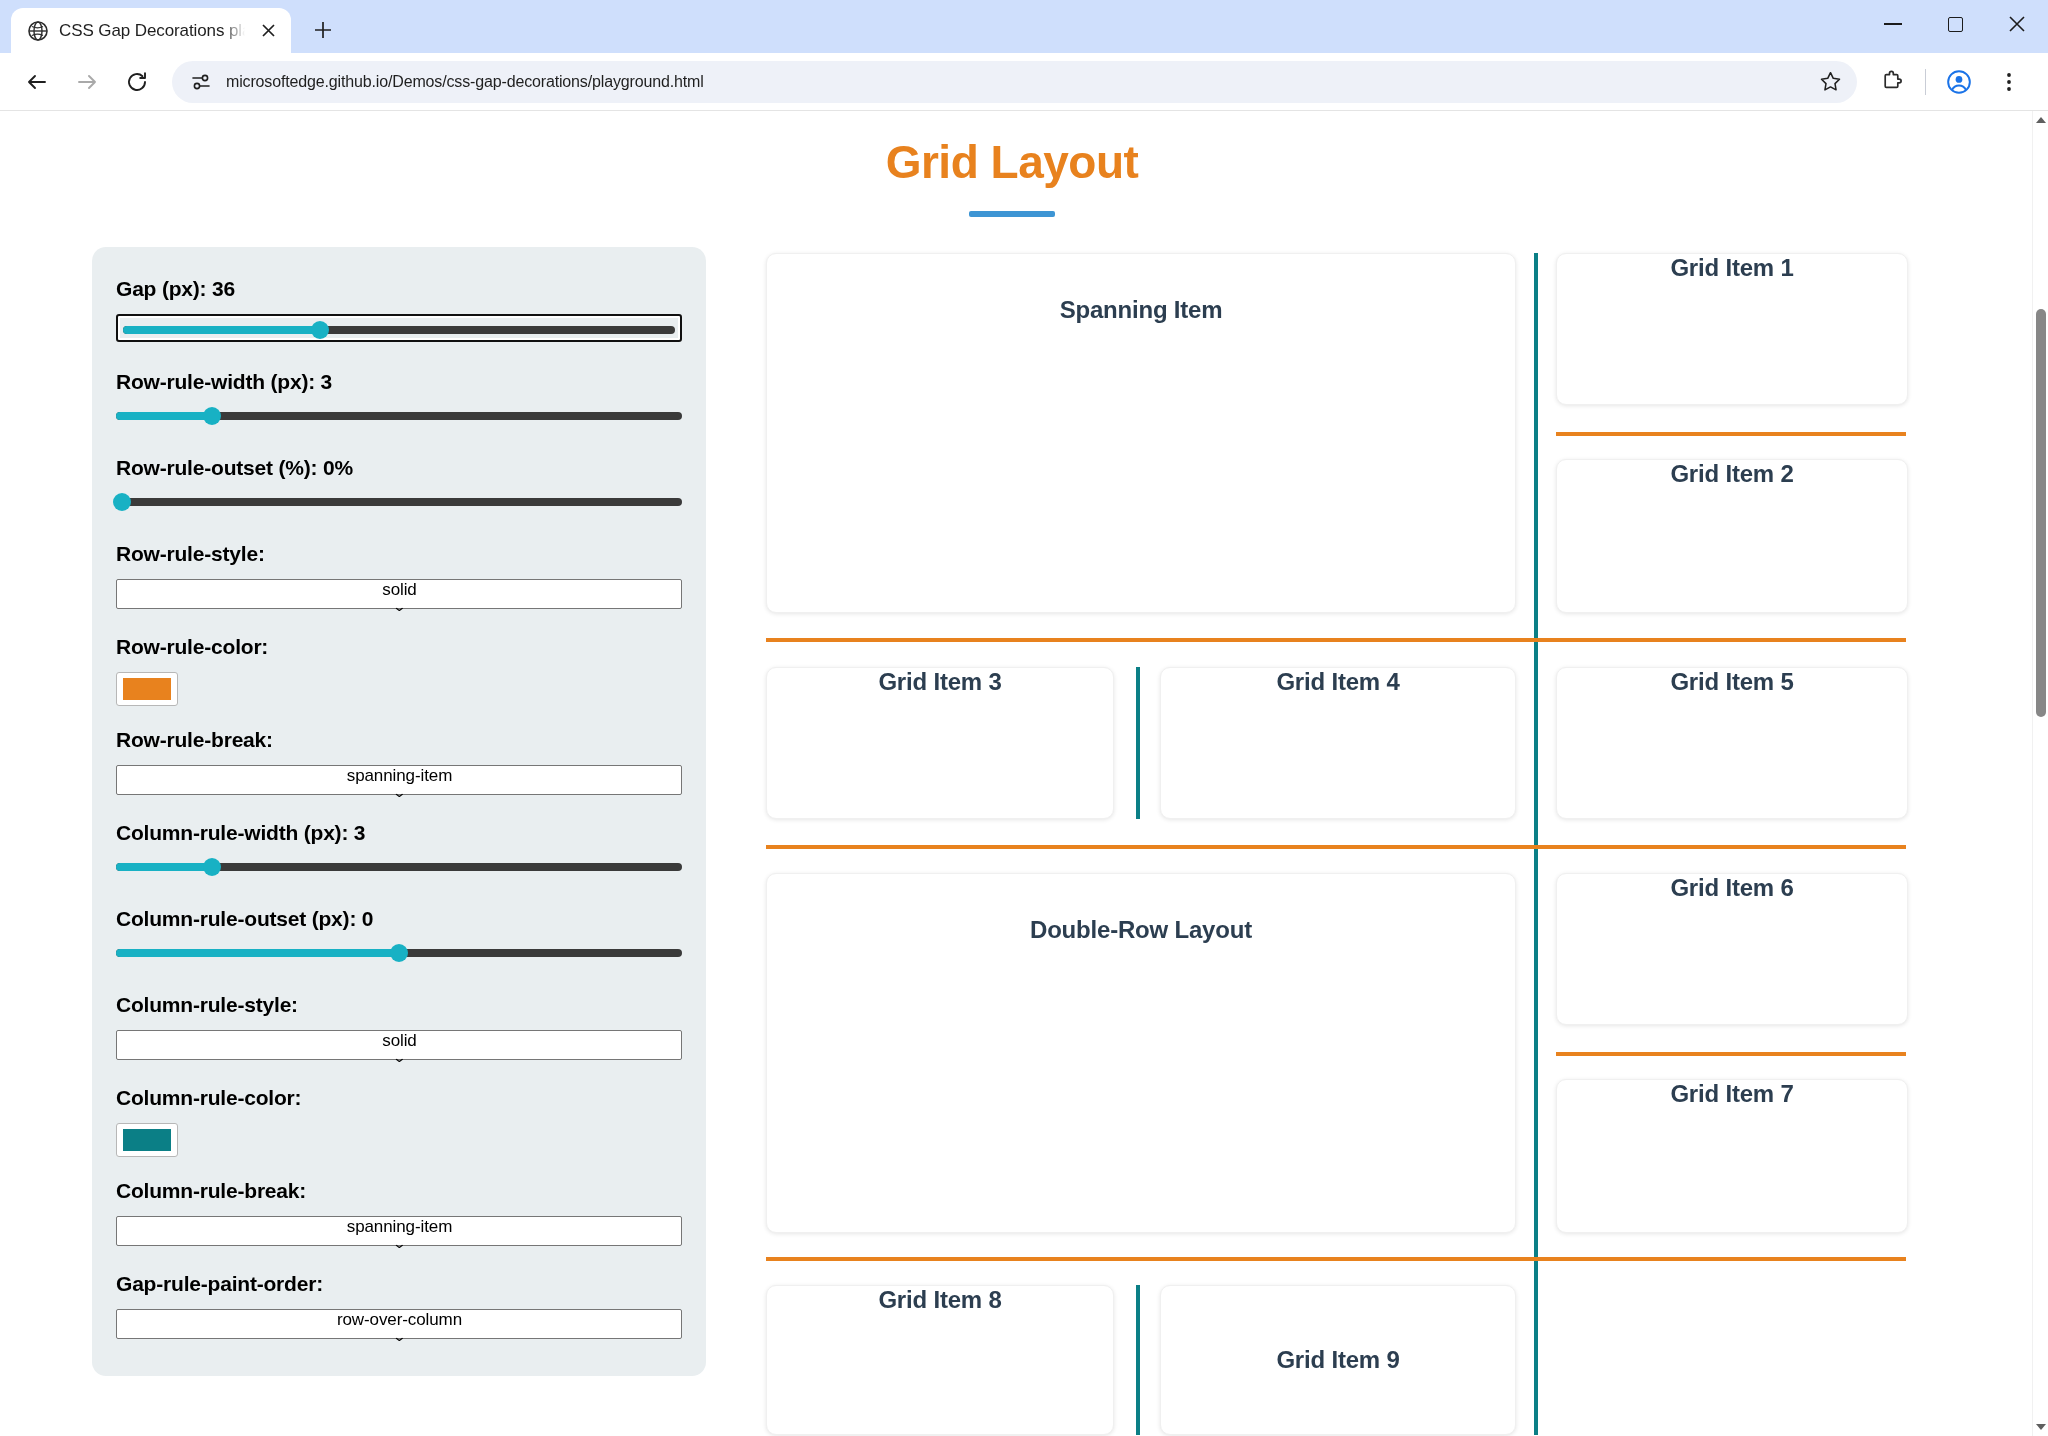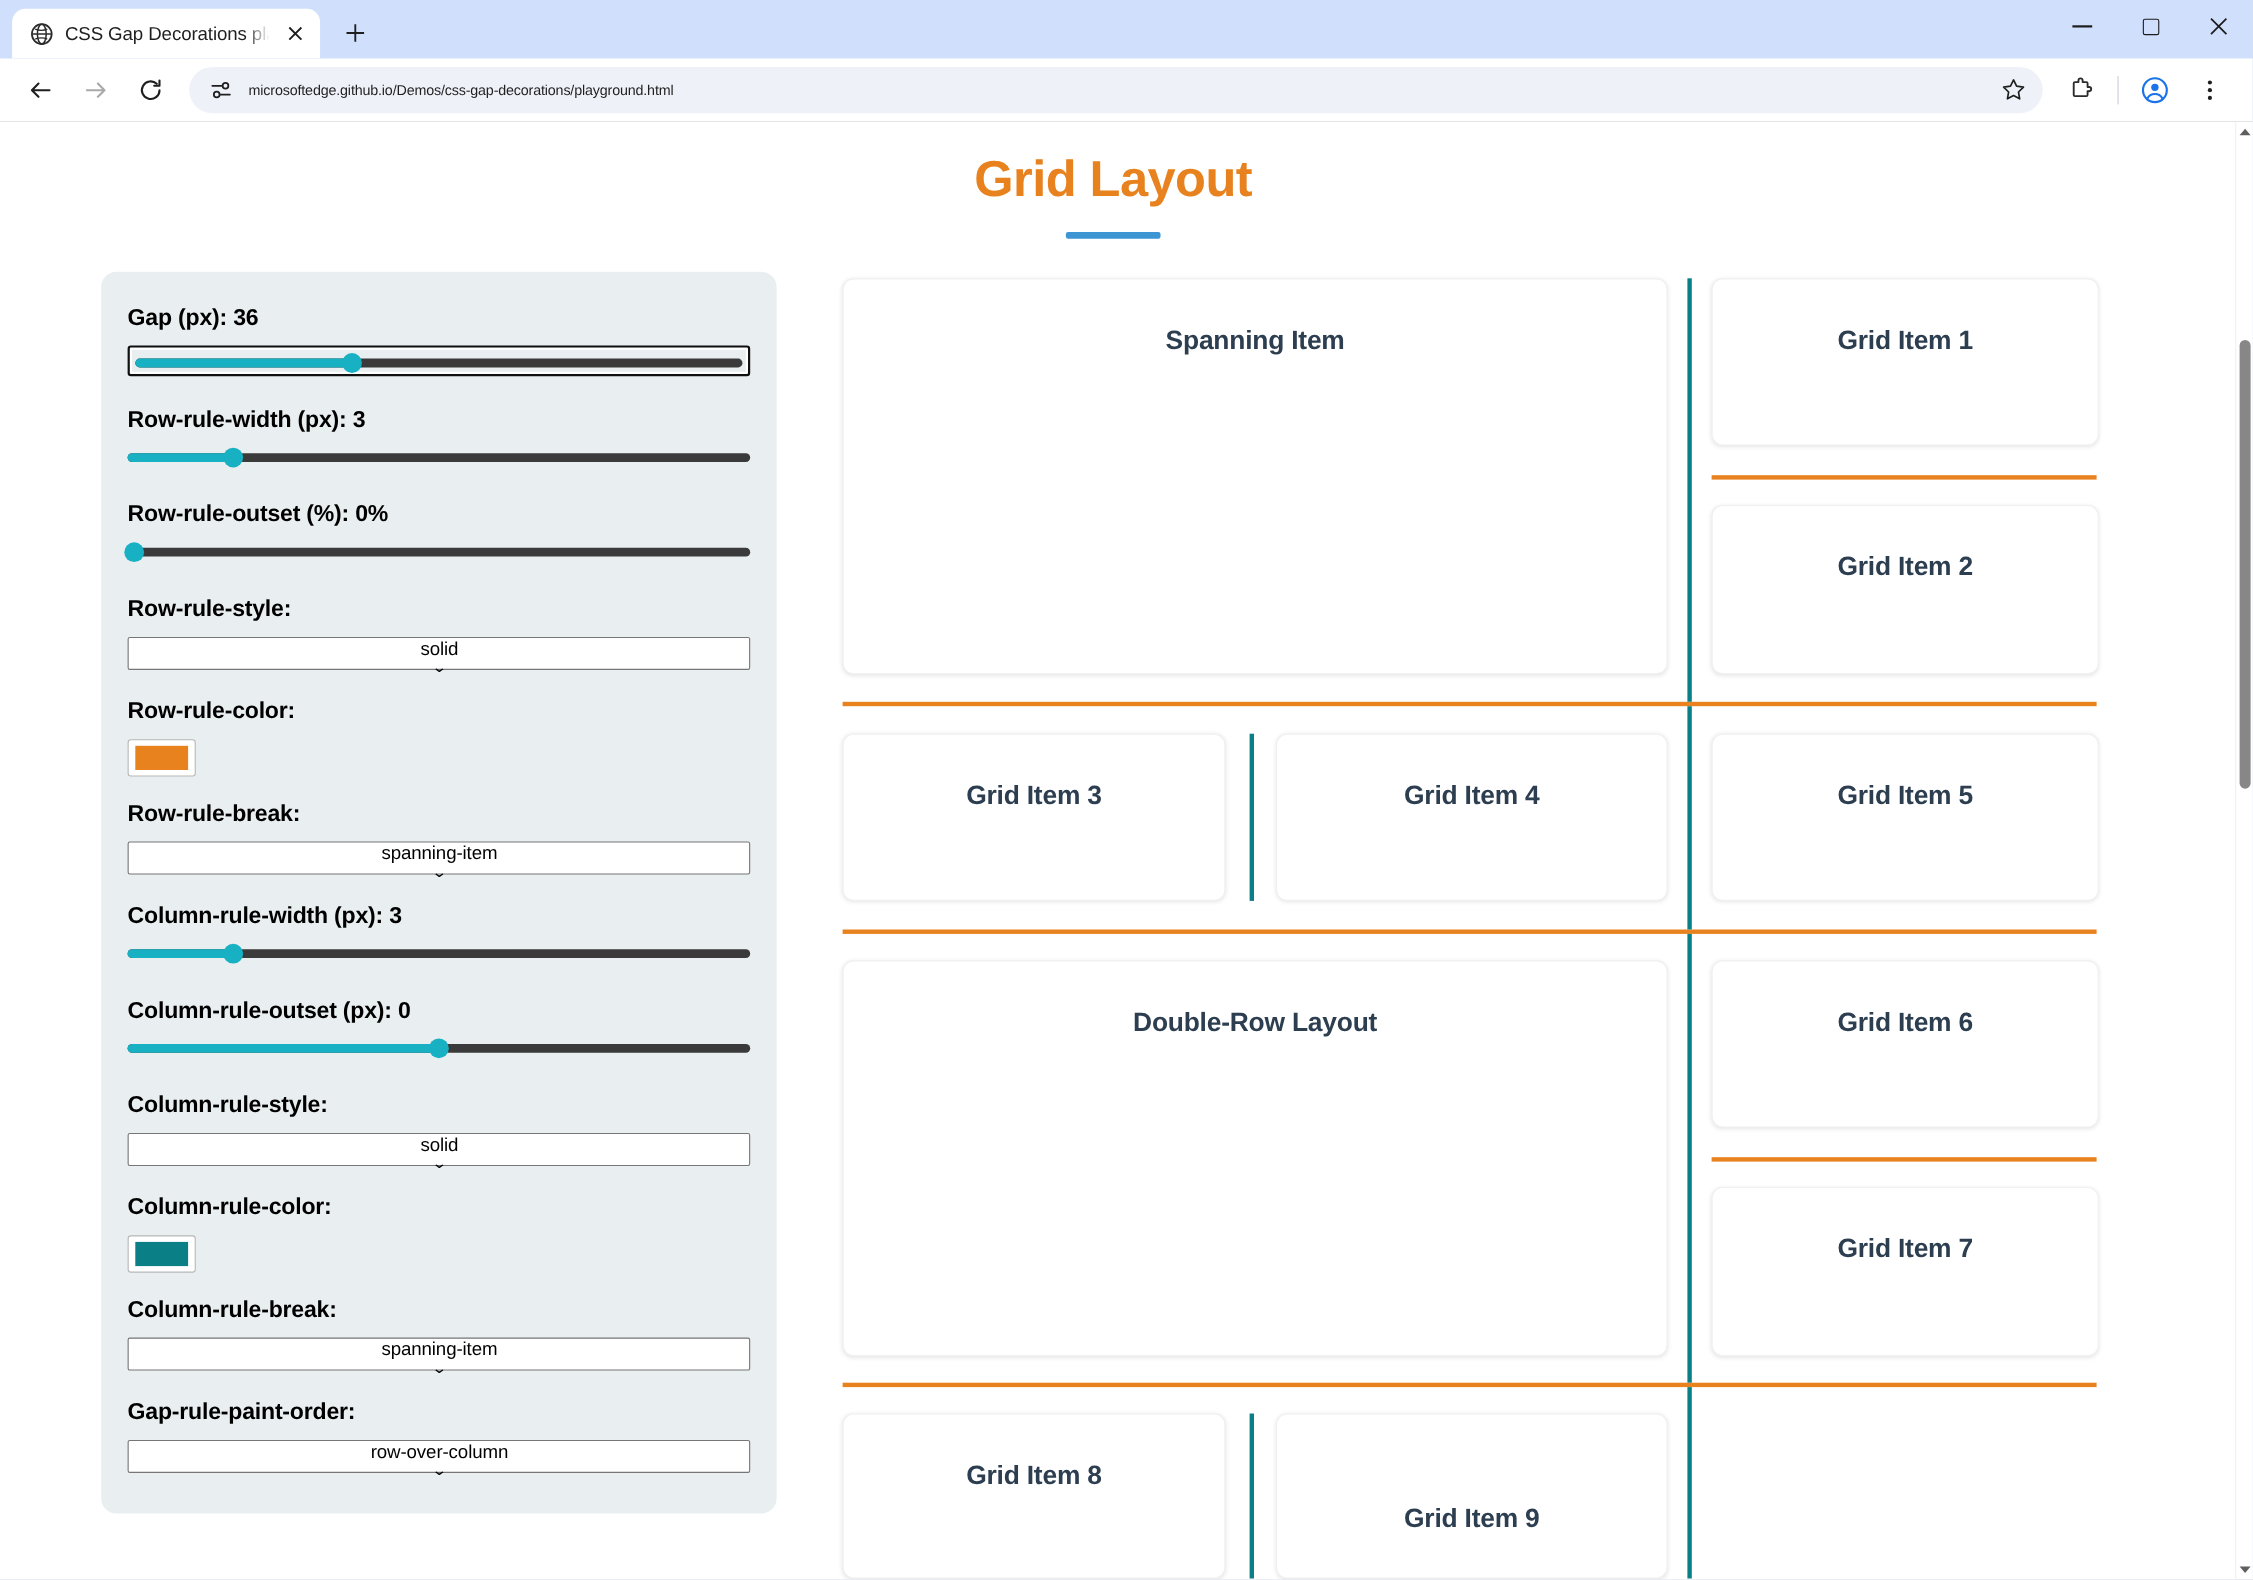--- a/index.html
+++ b/index.html
@@ -45,21 +45,21 @@
   .tb-btn { width: 46px; height: 46px; border-radius: 50%; display: flex;
             align-items: center; justify-content: center; cursor: pointer; flex: 0 0 46px; }
   .tb-btn svg { display: block; }
   .tb-btn.disabled svg { opacity: .38; }
 
   .omnibox { flex: 1; height: 42px; background: #eef1f8; border-radius: 21px;
              display: flex; align-items: center; padding: 0 8px 0 16px; margin: 0 8px;
              gap: 12px; cursor: text; }
   .omni-icon { width: 26px; height: 26px; flex: 0 0 26px; display:flex; align-items:center;
                justify-content:center; }
-  .omni-url { flex: 1; font-size: 13px; color: #1f1f1f; white-space: nowrap;
+  .omni-url { flex: 1; font-size: 16px; color: #1f1f1f; white-space: nowrap;
               overflow: hidden; letter-spacing: -0.15px; }
   .omni-star { width: 38px; height: 38px; border-radius: 50%; display: flex;
                align-items: center; justify-content: center; cursor: pointer; flex:0 0 38px;}
   .tb-sep { width: 1px; height: 26px; background: #c9cdd6; margin: 0 6px; }
 
   
   .viewport { flex: 1; background: #ffffff; position: relative; overflow: hidden;
               border-top: 1px solid #e4e4e4; }
   .page { position: absolute; left: 0; top: 0; width: 2032px; height: 1326px;
           background: #ffffff; overflow: hidden; }
@@ -106,21 +106,21 @@
   .swatch i { display: block; width: 100%; height: 100%; }
 
   
   .demo { flex: 1; position: relative; padding-top: 6px; }
   .grid-wrap { position: relative; width: 1140px; height: 1120px; }
 
   .card { position: absolute; background: #ffffff; border: 1px solid #f0f0f0;
           border-radius: 10px; box-shadow: 0 1px 4px rgba(0,0,0,.10);
           display: flex; align-items: flex-start; justify-content: center;
           font-size: 24px; font-weight: 700; color: #2c3e50; letter-spacing: -0.2px; }
-  .card span { margin-top: 42px; }
+  .card span { }
   .card.tall span { margin-top: 42px; }
 
   .rrule { position: absolute; height: 4px; background: #e8821e; }
   .crule { position: absolute; width: 4px; background: #0b7f86; }
 
   
   .scrollbar { position: absolute; right: 0; top: 0; width: 16px; bottom: 0;
                background: #ffffff; border-left: 1px solid #f1f1f1; cursor: pointer; }
   .sb-arrow { width: 16px; height: 18px; display: flex; align-items: center;
               justify-content: center; cursor: pointer; }

